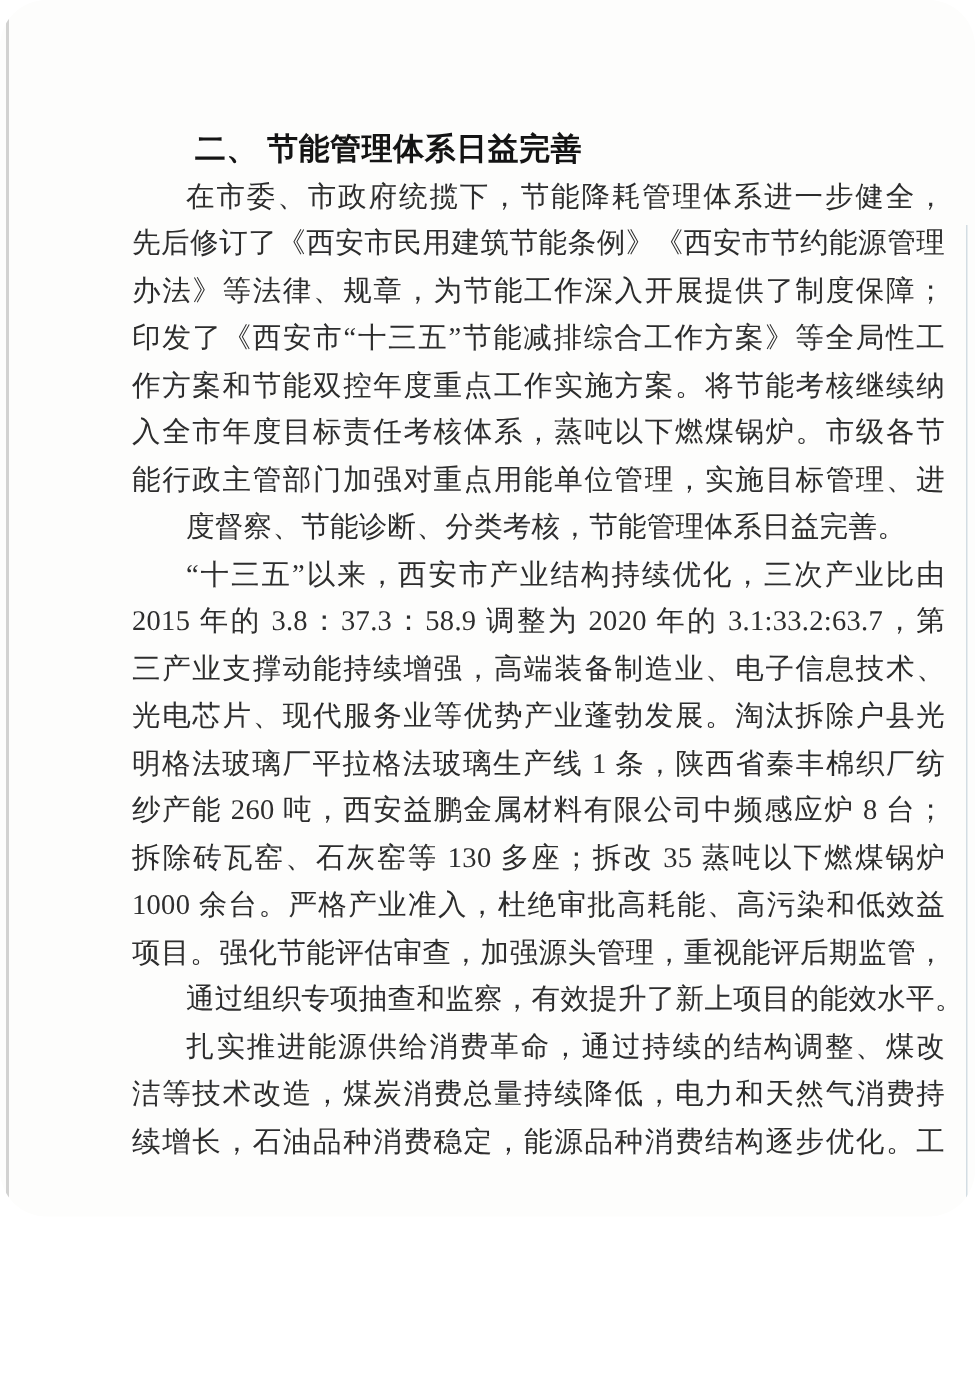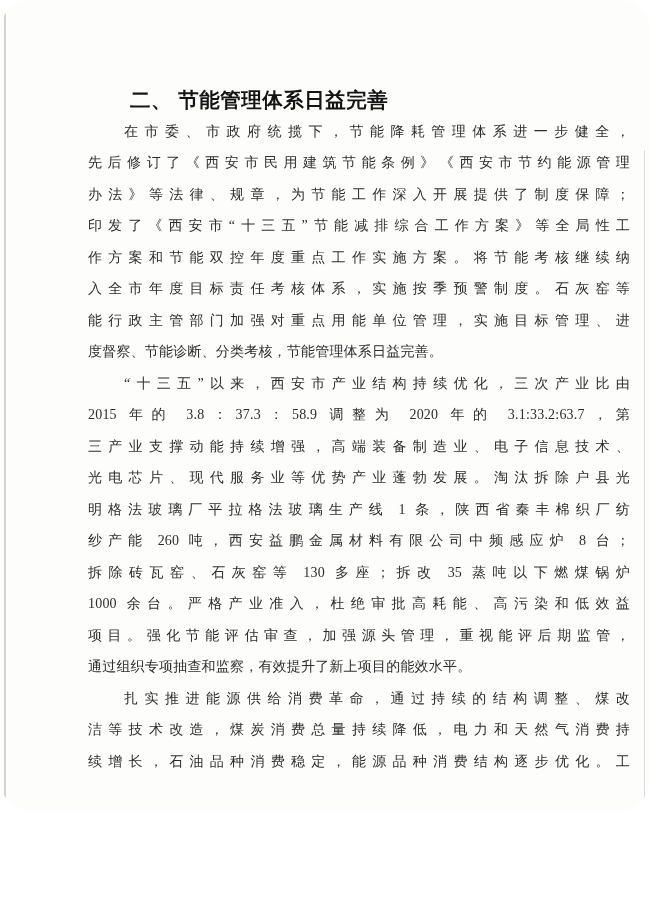--- a/index.html
+++ b/index.html
@@ -45,30 +45,30 @@
     transform: rotate(35deg);
   }
   .text-block {
     position: absolute;
     left: 88px; top: 84px;
     width: 542px;
   }
   .line {
     height: 31.5px;
     line-height: 31.5px;
-    font-size: 14px;
+    font-size: 19px;
     color: var(--body-text);
     text-align: justify;
     text-align-last: justify;
     letter-spacing: 0.2px;
     white-space: nowrap;
     overflow: visible;
   }
   .line.indent { text-indent: 36px; }
-  .line.para-end { text-align-last: left; }
+  .line.para-end { text-align-last: left; margin-left: 36px; }
   .line.heading {
     font-family: "Liberation Sans", sans-serif;
     font-weight: bold;
     font-size: 20.5px;
     color: var(--heading-text);
     text-align-last: left;
     text-indent: 42px;
     letter-spacing: 0.5px;
   }
   .page-number {
@@ -88,21 +88,21 @@
   <div class="edge-right"></div>
   <div class="speck"></div>
 
   <div class="text-block" id="text-block">
       <div class="line heading">二、 节能管理体系日益完善</div>
       <div class="line body indent">在市委、市政府统揽下，节能降耗管理体系进一步健全，</div>
       <div class="line body">先后修订了《西安市民用建筑节能条例》《西安市节约能源管理</div>
       <div class="line body">办法》等法律、规章，为节能工作深入开展提供了制度保障；</div>
       <div class="line body">印发了《西安市“十三五”节能减排综合工作方案》等全局性工</div>
       <div class="line body">作方案和节能双控年度重点工作实施方案。将节能考核继续纳</div>
-      <div class="line body">入全市年度目标责任考核体系，实施按季预警制度。石灰窑等</div>
+      <div class="line body">入全市年度目标责任考核体系，蒸吨以下燃煤锅炉。市级各节</div>
       <div class="line body">能行政主管部门加强对重点用能单位管理，实施目标管理、进</div>
       <div class="line body para-end">度督察、节能诊断、分类考核，节能管理体系日益完善。</div>
       <div class="line body indent">“十三五”以来，西安市产业结构持续优化，三次产业比由</div>
       <div class="line body">2015 年的 3.8：37.3：58.9 调整为 2020 年的 3.1:33.2:63.7，第</div>
       <div class="line body">三产业支撑动能持续增强，高端装备制造业、电子信息技术、</div>
       <div class="line body">光电芯片、现代服务业等优势产业蓬勃发展。淘汰拆除户县光</div>
       <div class="line body">明格法玻璃厂平拉格法玻璃生产线 1 条，陕西省秦丰棉织厂纺</div>
       <div class="line body">纱产能 260 吨，西安益鹏金属材料有限公司中频感应炉 8 台；</div>
       <div class="line body">拆除砖瓦窑、石灰窑等 130 多座；拆改 35 蒸吨以下燃煤锅炉</div>
       <div class="line body">1000 余台。严格产业准入，杜绝审批高耗能、高污染和低效益</div>

